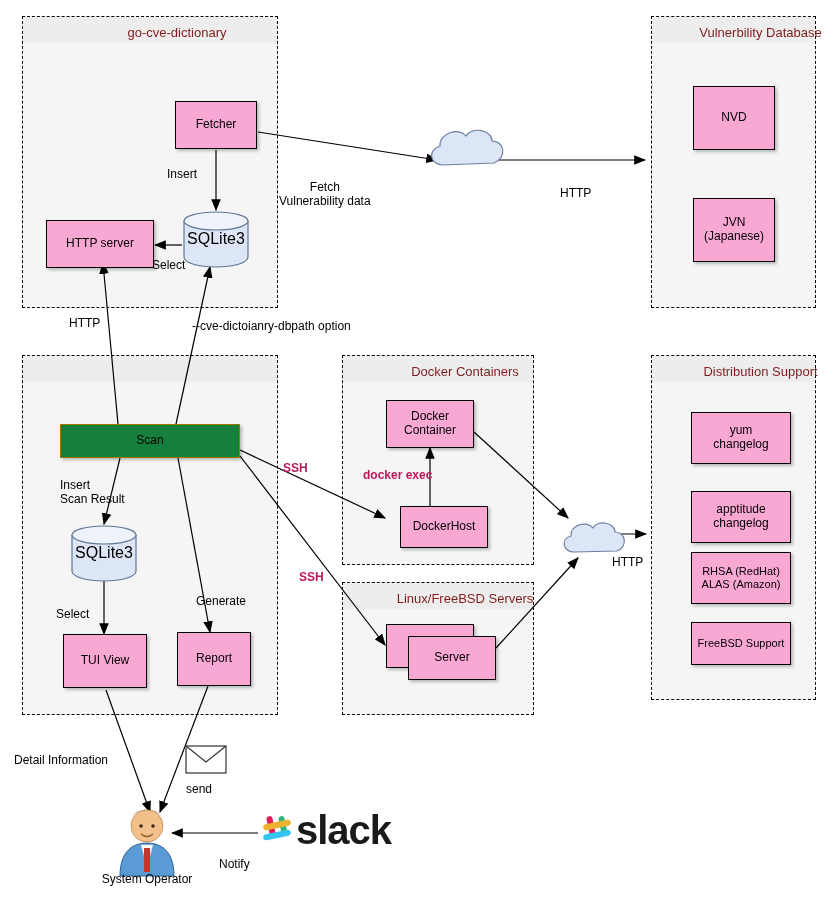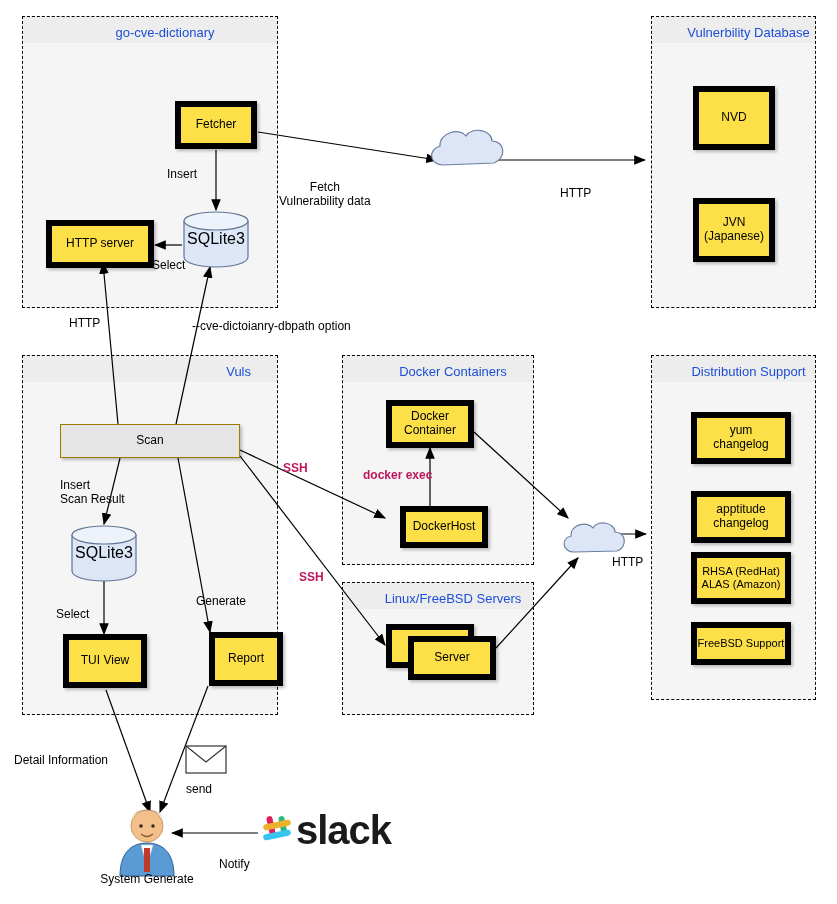--- a/index.html
+++ b/index.html
@@ -28,49 +28,49 @@
     position: absolute;
     border: 1px dashed #000;
     background: #f5f5f5;
     box-sizing: border-box;
   }
   .group-title {
     position: absolute;
     width: 100%;
     text-align: center;
     font-size: 13px;
-    color: #1d4ed8;
+    color: #7f1d1d;
     top: 8px;
-    left: 0;
+    left: 12px;
     padding-left: 15px;
   }
   .group-titlebar {
     position: absolute;
     left: 0; top: 0;
     width: 100%;
     height: 26px;
     background: #ededed;
     box-sizing: border-box;
   }
   .box {
     position: absolute;
-    background: #fde047;
-    border: 6px solid #000000;
+    background: #f9a8d4;
+    border: 1px solid #000000;
     box-sizing: border-box;
     display: flex;
     align-items: center;
     justify-content: center;
     text-align: center;
     font-size: 12px;
     color: #000;
     line-height: 1.15;
     box-shadow: 2px 2px 3px rgba(0,0,0,0.25);
   }
   .box.accent {
-    background: #e5e5e5;
+    background: #15803d;
     border: 1px solid #9a7b00;
   }
   .label {
     position: absolute;
     font-size: 12px;
     color: #000;
     white-space: pre;
   }
   .label.blue {
     color: #be185d;
@@ -117,21 +117,20 @@
     <div class="group-title">go-cve-dictionary</div>
   </div>
 
   <div class="group" style="left:651px; top:16px; width:165px; height:292px;">
     <div class="group-titlebar"></div>
     <div class="group-title">Vulnerbility Database</div>
   </div>
 
   <div class="group" style="left:22px; top:355px; width:256px; height:360px;">
     <div class="group-titlebar"></div>
-    <div class="group-title" style="text-align:right; padding-right:26px; box-sizing:border-box;">Vuls</div>
   </div>
 
   <div class="group" style="left:342px; top:355px; width:192px; height:210px;">
     <div class="group-titlebar"></div>
     <div class="group-title">Docker Containers</div>
   </div>
 
   <div class="group" style="left:651px; top:355px; width:165px; height:345px;">
     <div class="group-titlebar"></div>
     <div class="group-title">Distribution Support</div>
@@ -235,21 +234,21 @@
   <div class="cyl" style="left:71px; top:524px; width:66px; height:58px;">
     <svg width="66" height="58" viewBox="0 0 66 58">
       <path d="M1,11 L1,47 C1,53 16,57 33,57 C50,57 65,53 65,47 L65,11 Z" fill="#dce6f7" stroke="#5f7694" stroke-width="1.2"></path>
       <ellipse cx="33" cy="11" rx="32" ry="9" fill="#eef3fb" stroke="#5f7694" stroke-width="1.2"></ellipse>
     </svg>
     <div class="cyl-label">SQLite3</div>
   </div>
 
   <div class="box" style="left:63px; top:634px; width:84px; height:54px;">TUI View</div>
 
-  <div class="box" style="left:177px; top:632px; width:74px; height:54px;margin-left:32px;">Report</div>
+  <div class="box" style="left:177px; top:632px; width:74px; height:54px;">Report</div>
 
   <div class="box" style="left:386px; top:400px; width:88px; height:48px; white-space:pre-line;">Docker
 Container</div>
 
   <div class="box" style="left:400px; top:506px; width:88px; height:42px;">DockerHost</div>
 
   <div class="box" style="left:386px; top:624px; width:88px; height:44px;"></div>
   <div class="box" style="left:408px; top:636px; width:88px; height:44px;">Server</div>
 
   <div class="box" style="left:691px; top:412px; width:100px; height:52px; white-space:pre-line;">yum
@@ -260,21 +259,21 @@
 
   <div class="box" style="left:691px; top:552px; width:100px; height:52px; white-space:pre-line; font-size:11px;">RHSA (RedHat)
 ALAS (Amazon)</div>
 
   <div class="box" style="left:691px; top:622px; width:100px; height:43px; font-size:11px;">FreeBSD Support</div>
 
   <div class="slack-wrap" style="left:296px; top:808px;">
     <span class="slack-text">slack</span>
   </div>
 
-  <div class="op-label" style="left:67px; top:872px;">System Generate</div>
+  <div class="op-label" style="left:67px; top:872px;">System Operator</div>
 
   <div class="label" style="left:167px; top:167px;">Insert</div>
 
   <div class="label" style="left:152px; top:258px;">Select</div>
 
   <div class="label" style="left:279px; top:180px; text-align:center;">Fetch
 Vulnerability data</div>
 
   <div class="label" style="left:560px; top:186px;">HTTP</div>
 

